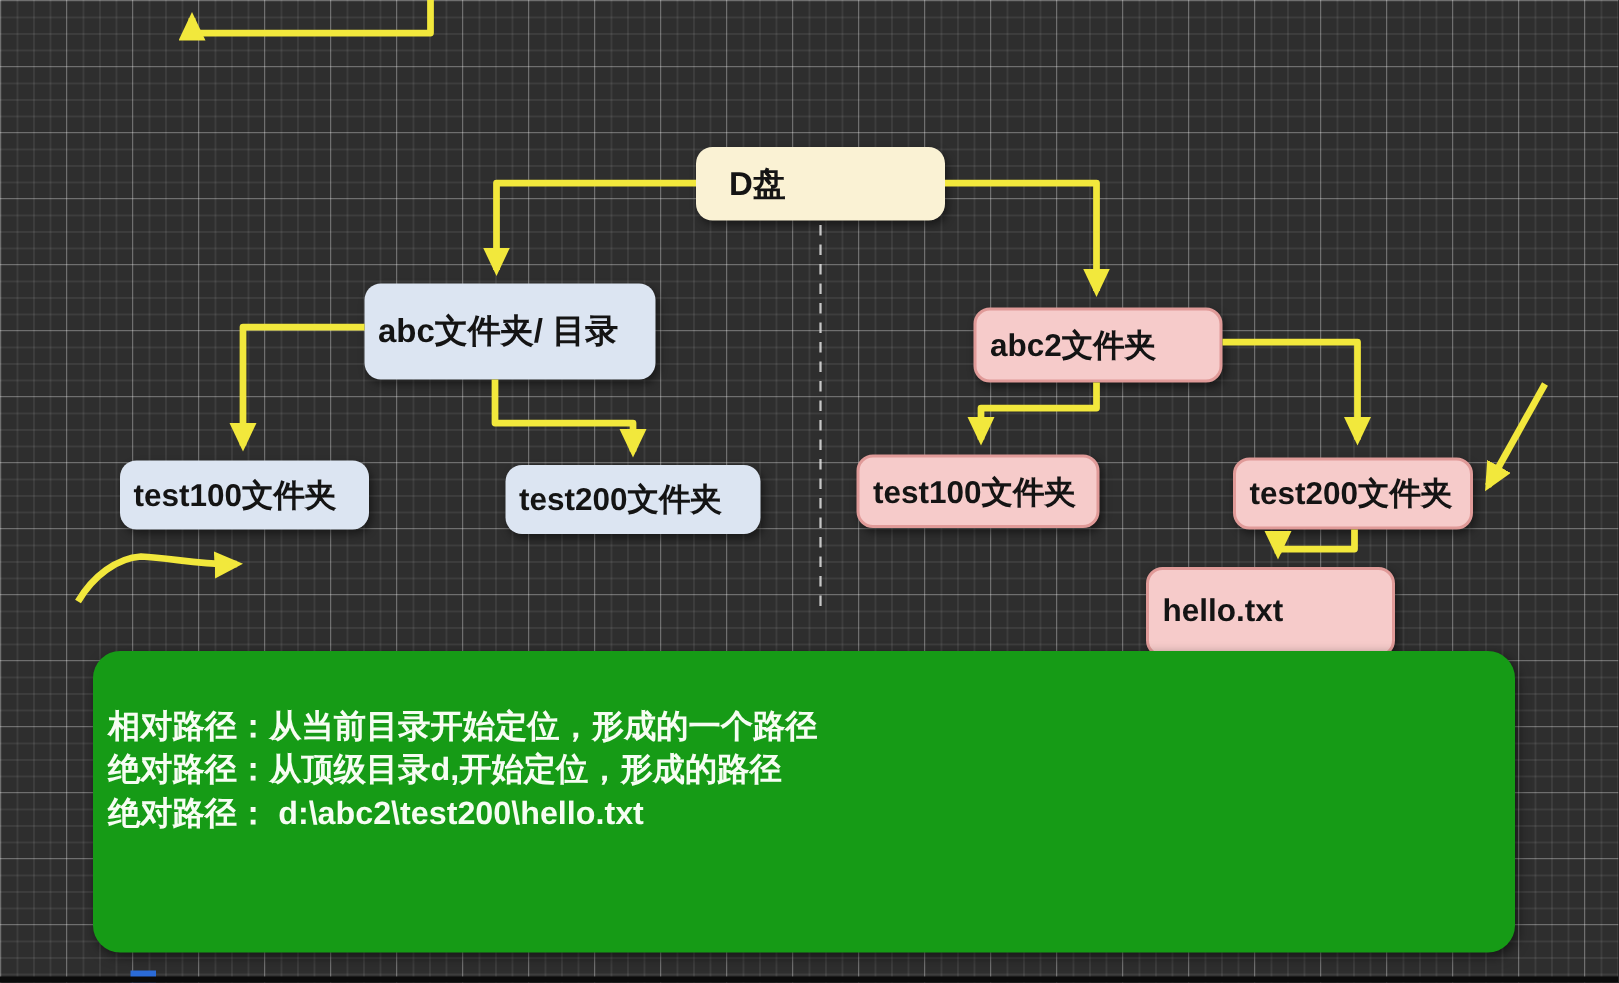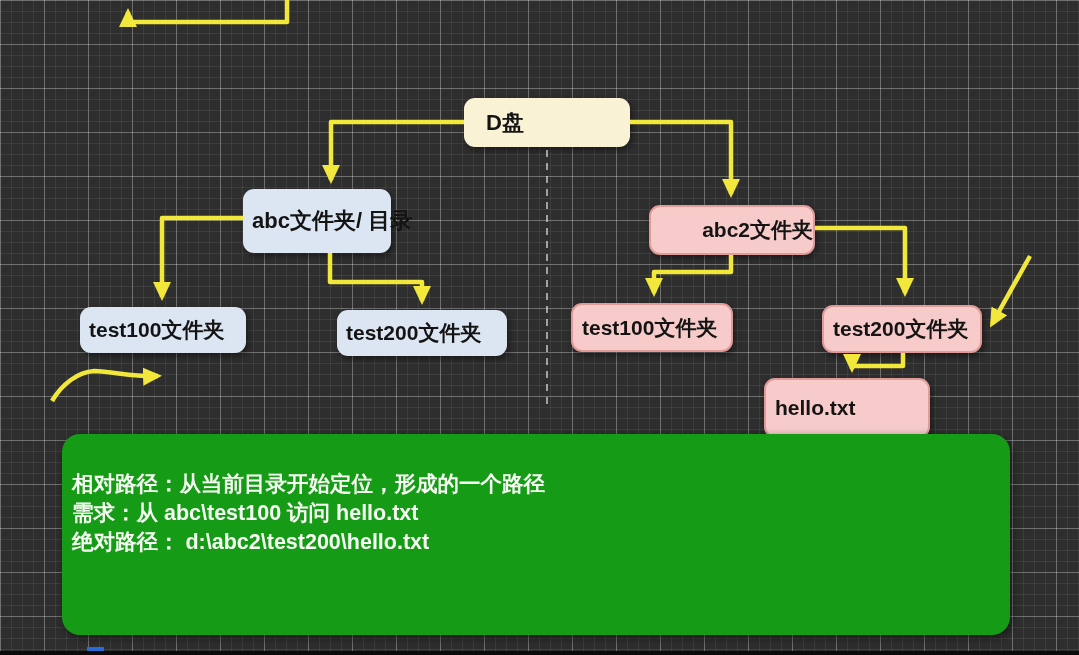--- a/index.html
+++ b/index.html
@@ -56,25 +56,25 @@
 </head>
 <body>
 
 <div id="canvas">
 
 
   <div class="node cream" style="left:464px;top:98px;width:166px;height:49px;padding-left:22px;font-size:22px;">
     <span>D盘</span>
   </div>
 
-  <div class="node blue" style="left:243px;top:189px;width:148px;height:64px;font-size:22px;">
+  <div class="node blue" style="left:243px;top:189px;width:194px;height:64px;font-size:22px;">
     <span>abc文件夹/ 目录</span>
   </div>
 
-  <div class="node pink" style="left:649px;top:205px;width:166px;height:50px;justify-content:flex-end;">
+  <div class="node pink" style="left:649px;top:205px;width:166px;height:50px;">
     <span>abc2文件夹</span>
   </div>
 
   <div class="node blue" style="left:80px;top:307px;width:166px;height:46px;">
     <span>test100文件夹</span>
   </div>
 
   <div class="node blue" style="left:337px;top:310px;width:170px;height:46px;">
     <span>test200文件夹</span>
   </div>
@@ -86,21 +86,21 @@
   <div class="node pink" style="left:822px;top:305px;width:160px;height:48px;">
     <span>test200文件夹</span>
   </div>
 
   <div class="node pink" style="left:764px;top:378px;width:166px;height:60px;">
     <span>hello.txt</span>
   </div>
 
   <div id="notes-panel">
     <div class="note-line">相对路径：从当前目录开始定位，形成的一个路径</div>
-    <div class="note-line">需求：从 abc\test100 访问 hello.txt</div>
+    <div class="note-line">绝对路径：从顶级目录d,开始定位，形成的路径</div>
     <div class="note-line">绝对路径： d:\abc2\test200\hello.txt</div>
   </div>
 
   <svg id="arrow-layer" viewBox="0 0 1079 655" xmlns="http://www.w3.org/2000/svg">
     <defs>
       <marker id="ah" markerUnits="userSpaceOnUse" markerWidth="22" markerHeight="20" refX="15" refY="9" orient="auto">
         <path d="M0,0 L19,9 L0,18 Z" fill="#F2E83C"></path>
       </marker>
     </defs>
     <g stroke="#F2E83C" stroke-width="4.5" fill="none" stroke-linejoin="round">

